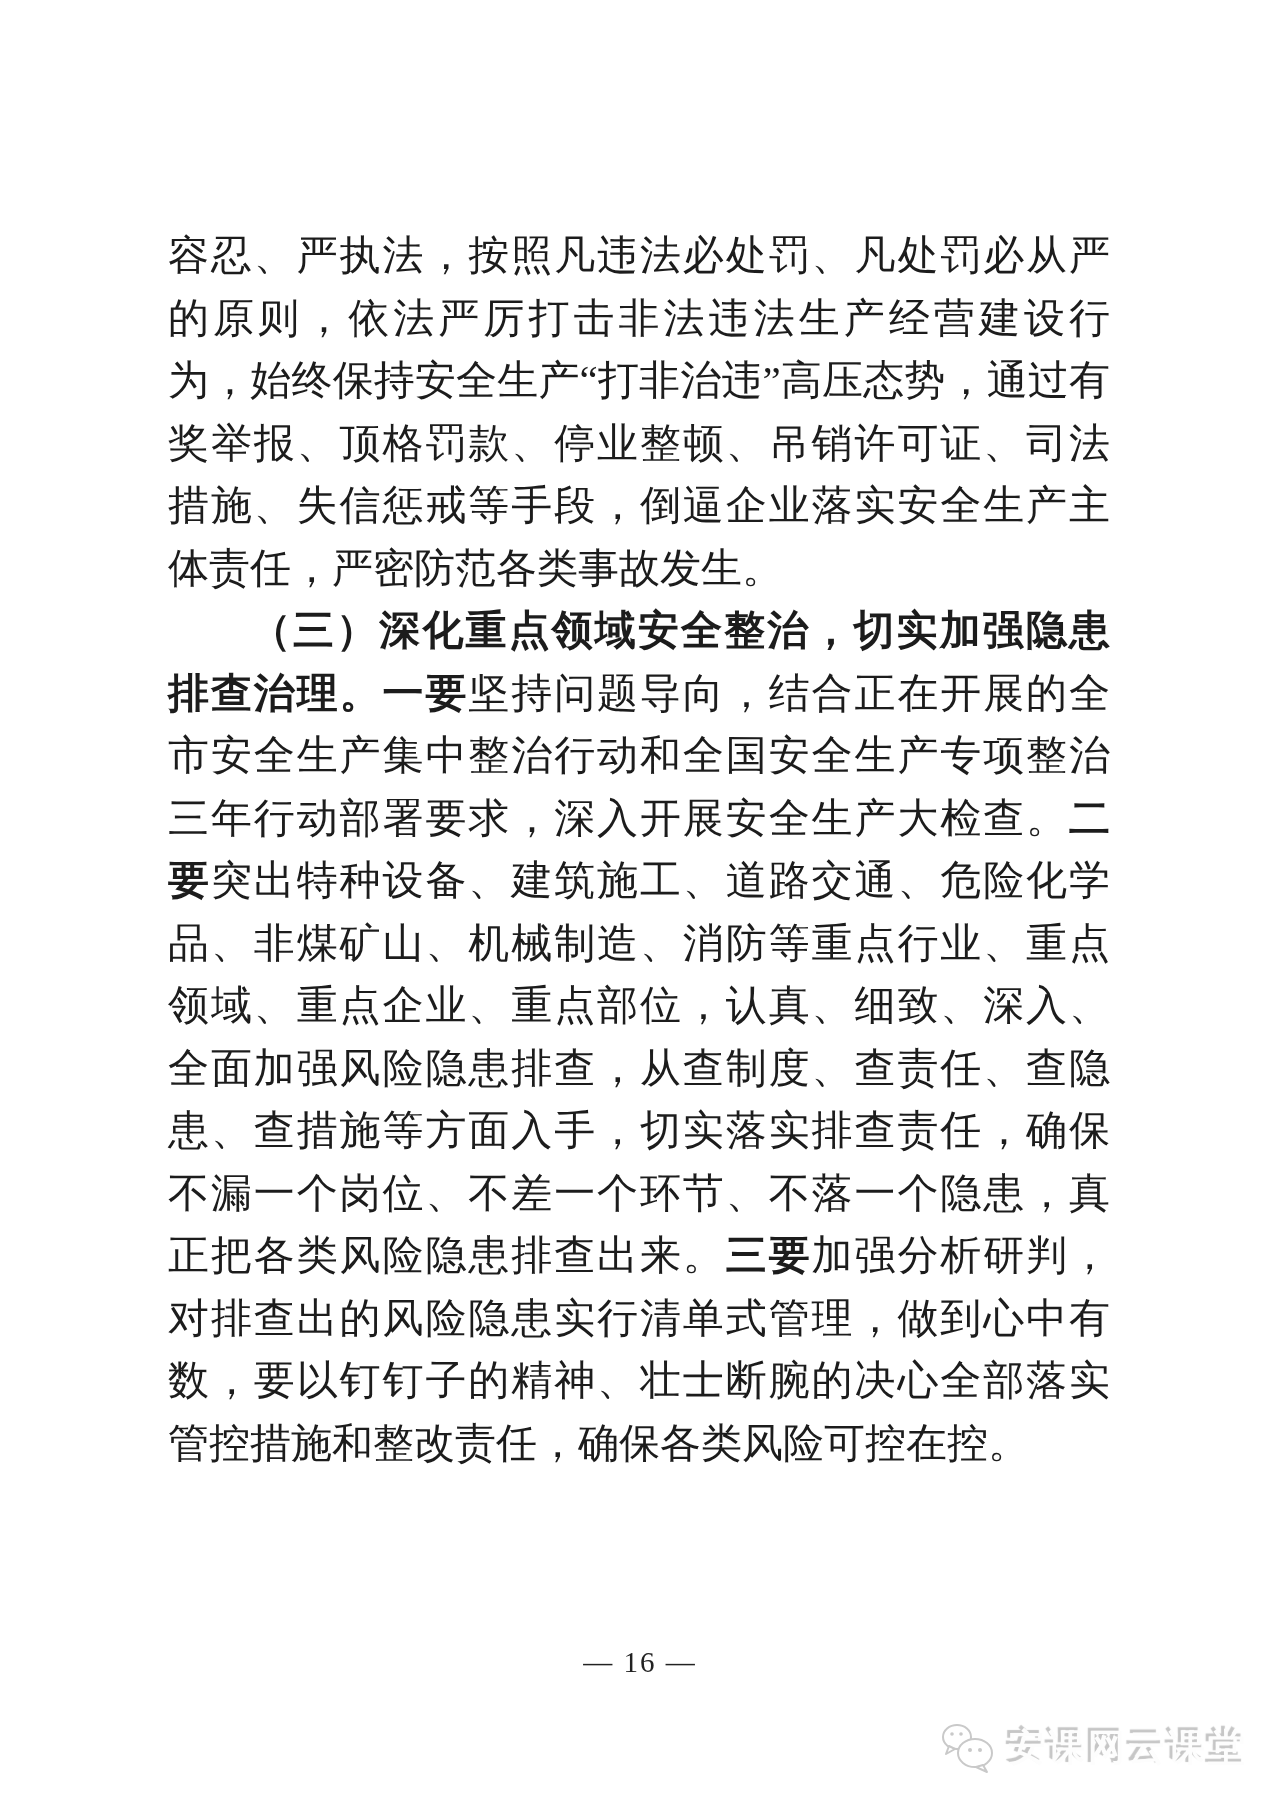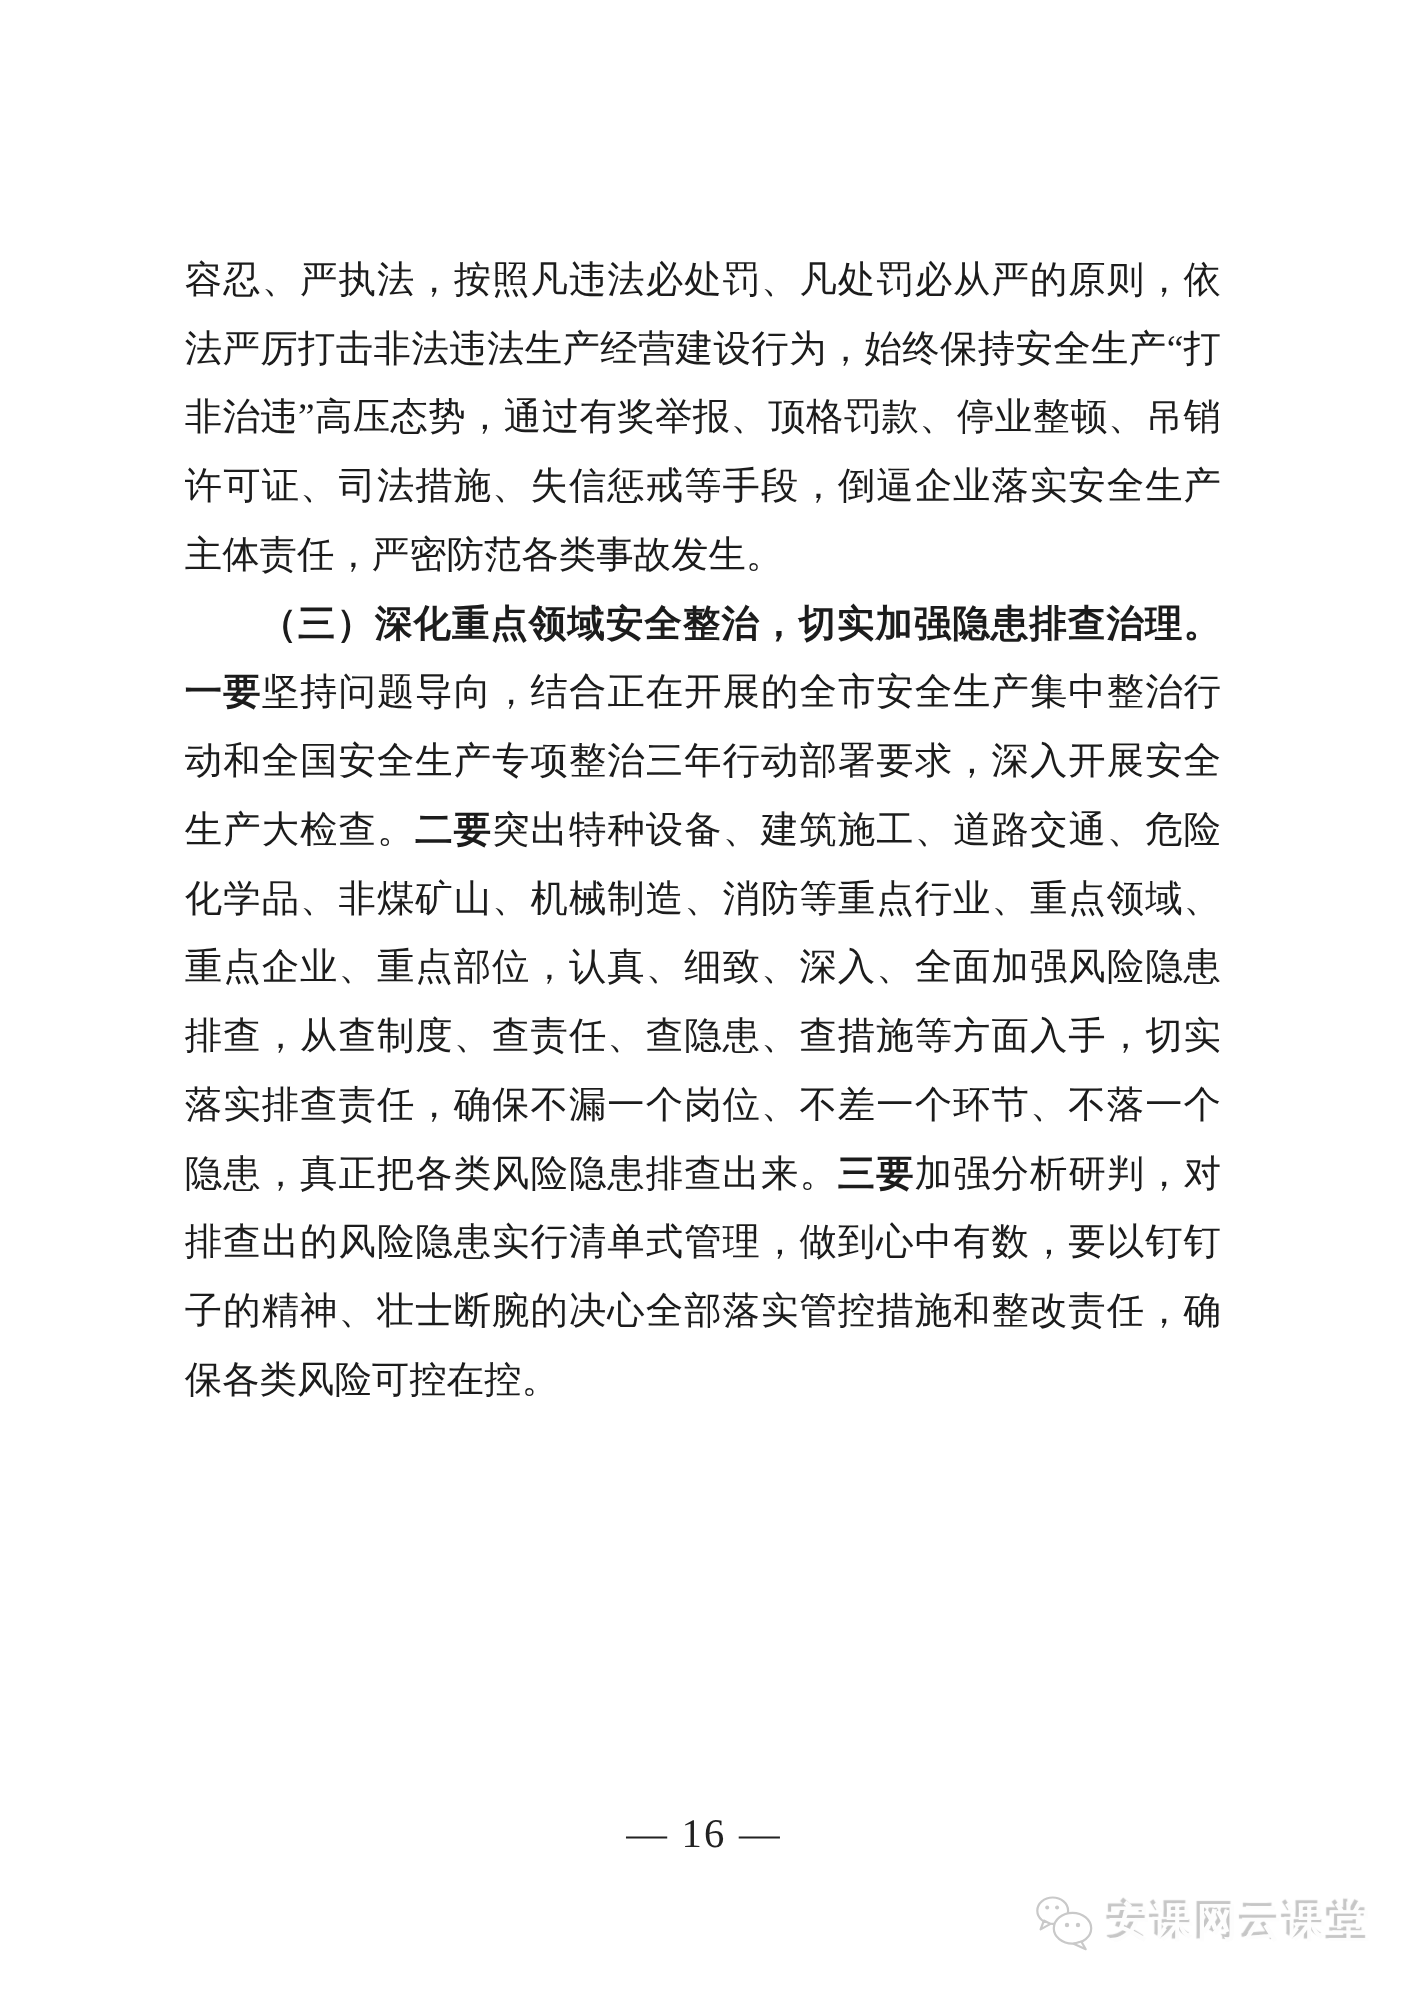--- a/index.html
+++ b/index.html
@@ -13,21 +13,21 @@
     height: 1810px;
     background: #ffffff;
     overflow: hidden;
     font-family: "Liberation Serif", "DejaVu Serif", serif;
   }
   .doc-body {
     position: absolute;
     left: 168px;
     top: 224px;
     width: 942px;
-    font-size: 34px;
+    font-size: 41px;
     line-height: 62.5px;
     color: #1c1c1c;
     text-align: justify;
   }
   .para {
     margin: 0;
     padding: 0;
     word-break: break-all;
   }
   .para.indent {
@@ -38,21 +38,21 @@
   }
   .run.bold {
     font-weight: 700;
   }
   .page-number {
     position: absolute;
     top: 1646px;
     left: 0;
     width: 100%;
     text-align: center;
-    font-size: 37px;
+    font-size: 29px;
     letter-spacing: 2px;
     color: #222222;
   }
   .watermark {
     position: absolute;
     top: 1722px;
     right: 32px;
     display: flex;
     align-items: center;
     gap: 12px;

